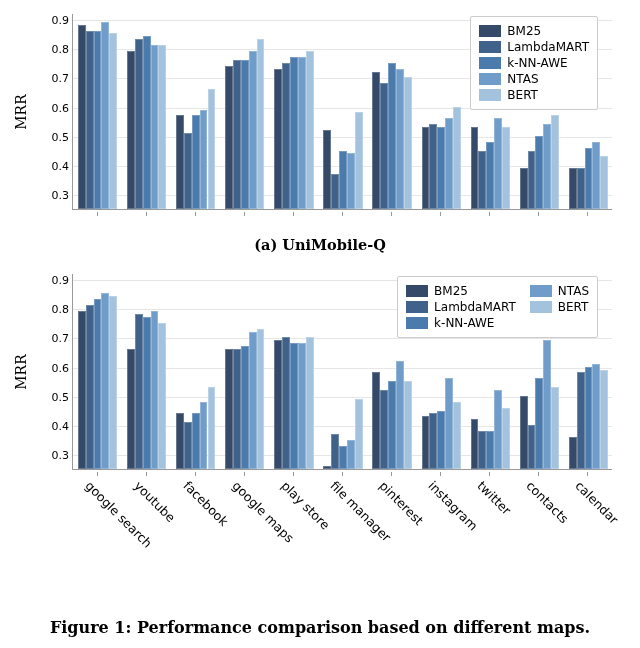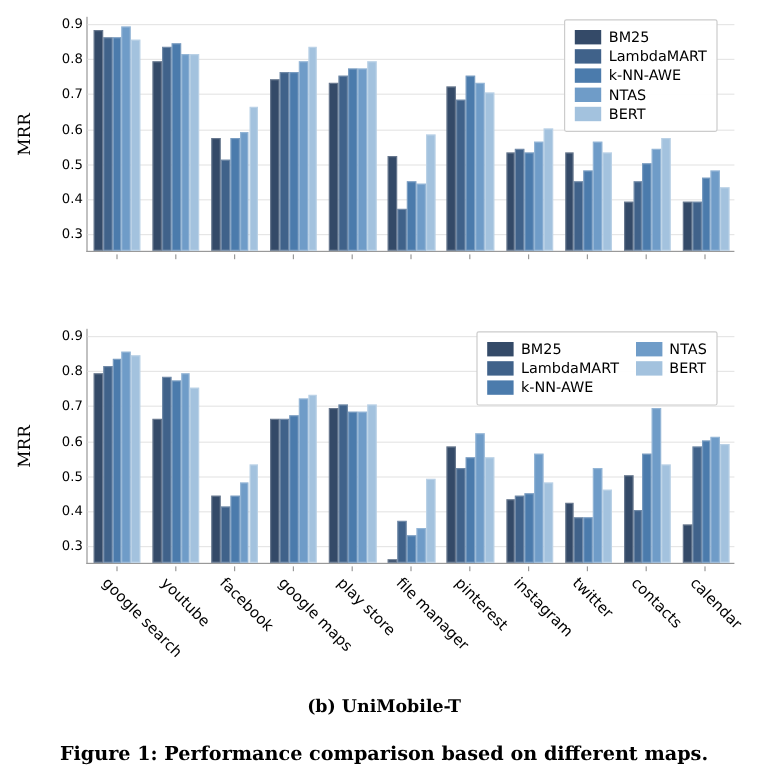--- a/index.html
+++ b/index.html
@@ -274,20 +274,21 @@
         <div class="xtick-a" style="left: 122.727px;"></div>
         <div class="xtick-a" style="left: 171.818px;"></div>
         <div class="xtick-a" style="left: 220.909px;"></div>
         <div class="xtick-a" style="left: 270px;"></div>
         <div class="xtick-a" style="left: 319.091px;"></div>
         <div class="xtick-a" style="left: 368.182px;"></div>
         <div class="xtick-a" style="left: 417.273px;"></div>
         <div class="xtick-a" style="left: 466.364px;"></div>
         <div class="xtick-a" style="left: 515.455px;"></div>
       </div>
+    <div class="subtitle">(a) UniMobile-Q</div>
   </div>
 
   <div class="panel panel-b">
     <div class="ylabel-text" style="left:10px; top:14px;">
       <span>MRR</span>
     </div>
     <div class="plot-area" id="plot-b">
       <div class="bars-layer" id="bars-b">
           <div class="bar" style="left: 4.90909px; width: 7.85455px; height: 157.97px; background: rgb(52, 74, 104);"></div>
           <div class="bar" style="left: 12.7636px; width: 7.85455px; height: 163.821px; background: rgb(64, 98, 138);"></div>
@@ -403,17 +404,16 @@
         <div class="xtick-label" style="left: 315.091px;">pinterest</div>
         <div class="xtick-b-tick" style="left: 368.182px;"></div>
         <div class="xtick-label" style="left: 364.182px;">instagram</div>
         <div class="xtick-b-tick" style="left: 417.273px;"></div>
         <div class="xtick-label" style="left: 413.273px;">twitter</div>
         <div class="xtick-b-tick" style="left: 466.364px;"></div>
         <div class="xtick-label" style="left: 462.364px;">contacts</div>
         <div class="xtick-b-tick" style="left: 515.455px;"></div>
         <div class="xtick-label" style="left: 511.455px;">calendar</div>
       </div>
-    <div class="subtitle">(b) UniMobile-T</div>
   </div>
 
   <div class="caption">Figure 1: Performance comparison based on different maps.</div>
 </div>
 
 </body></html>

